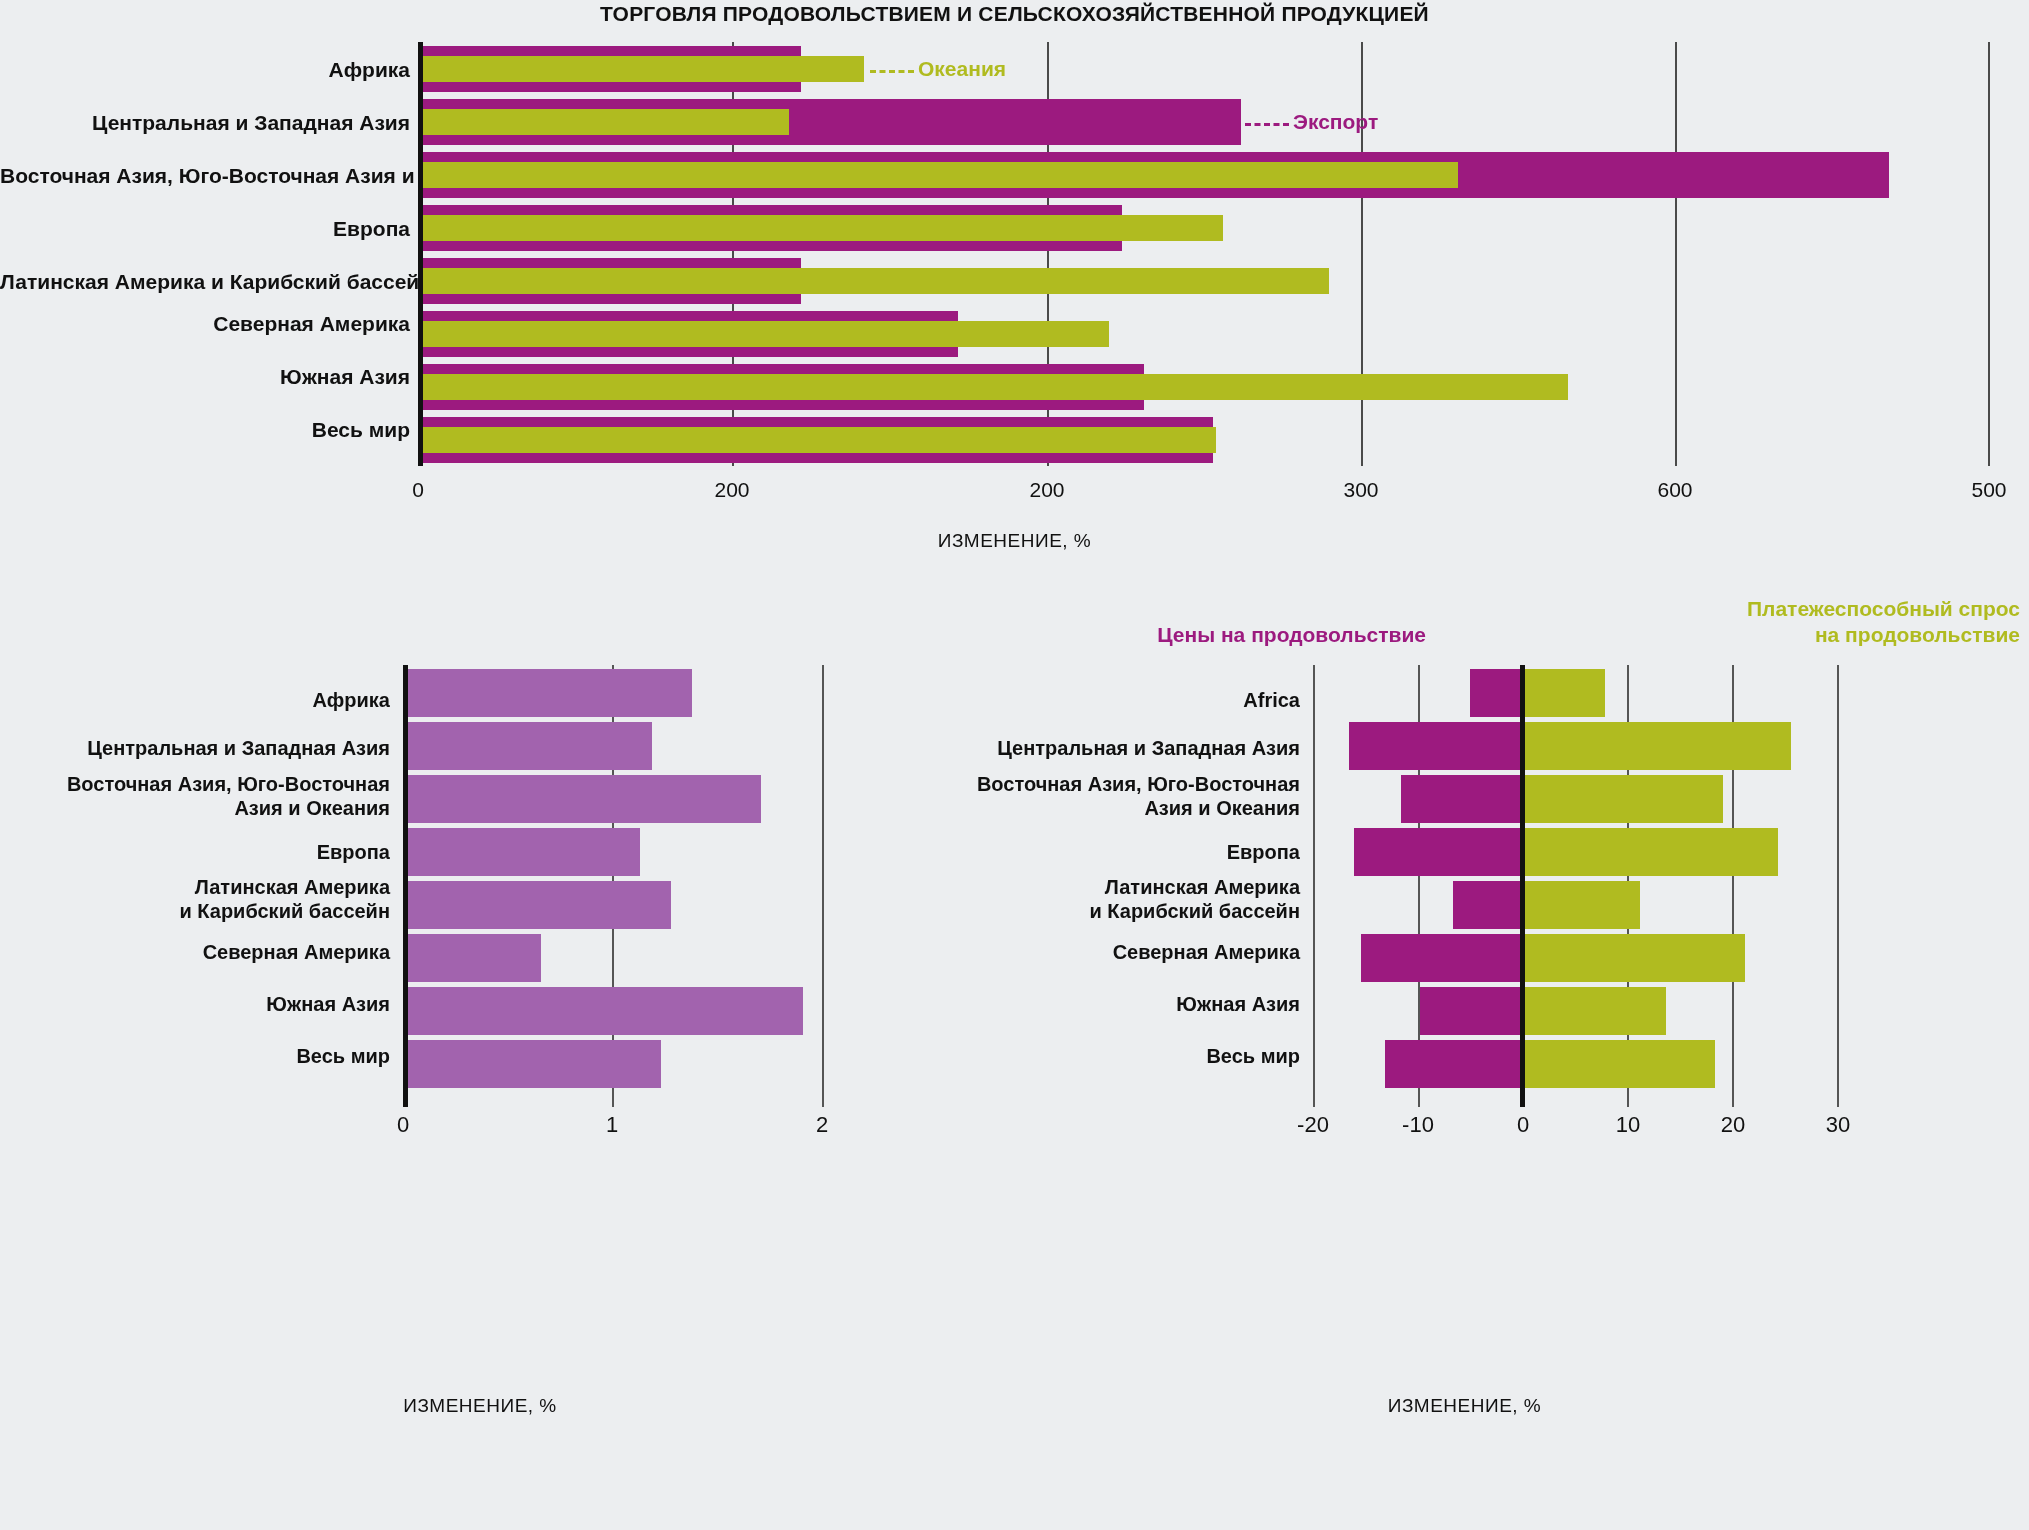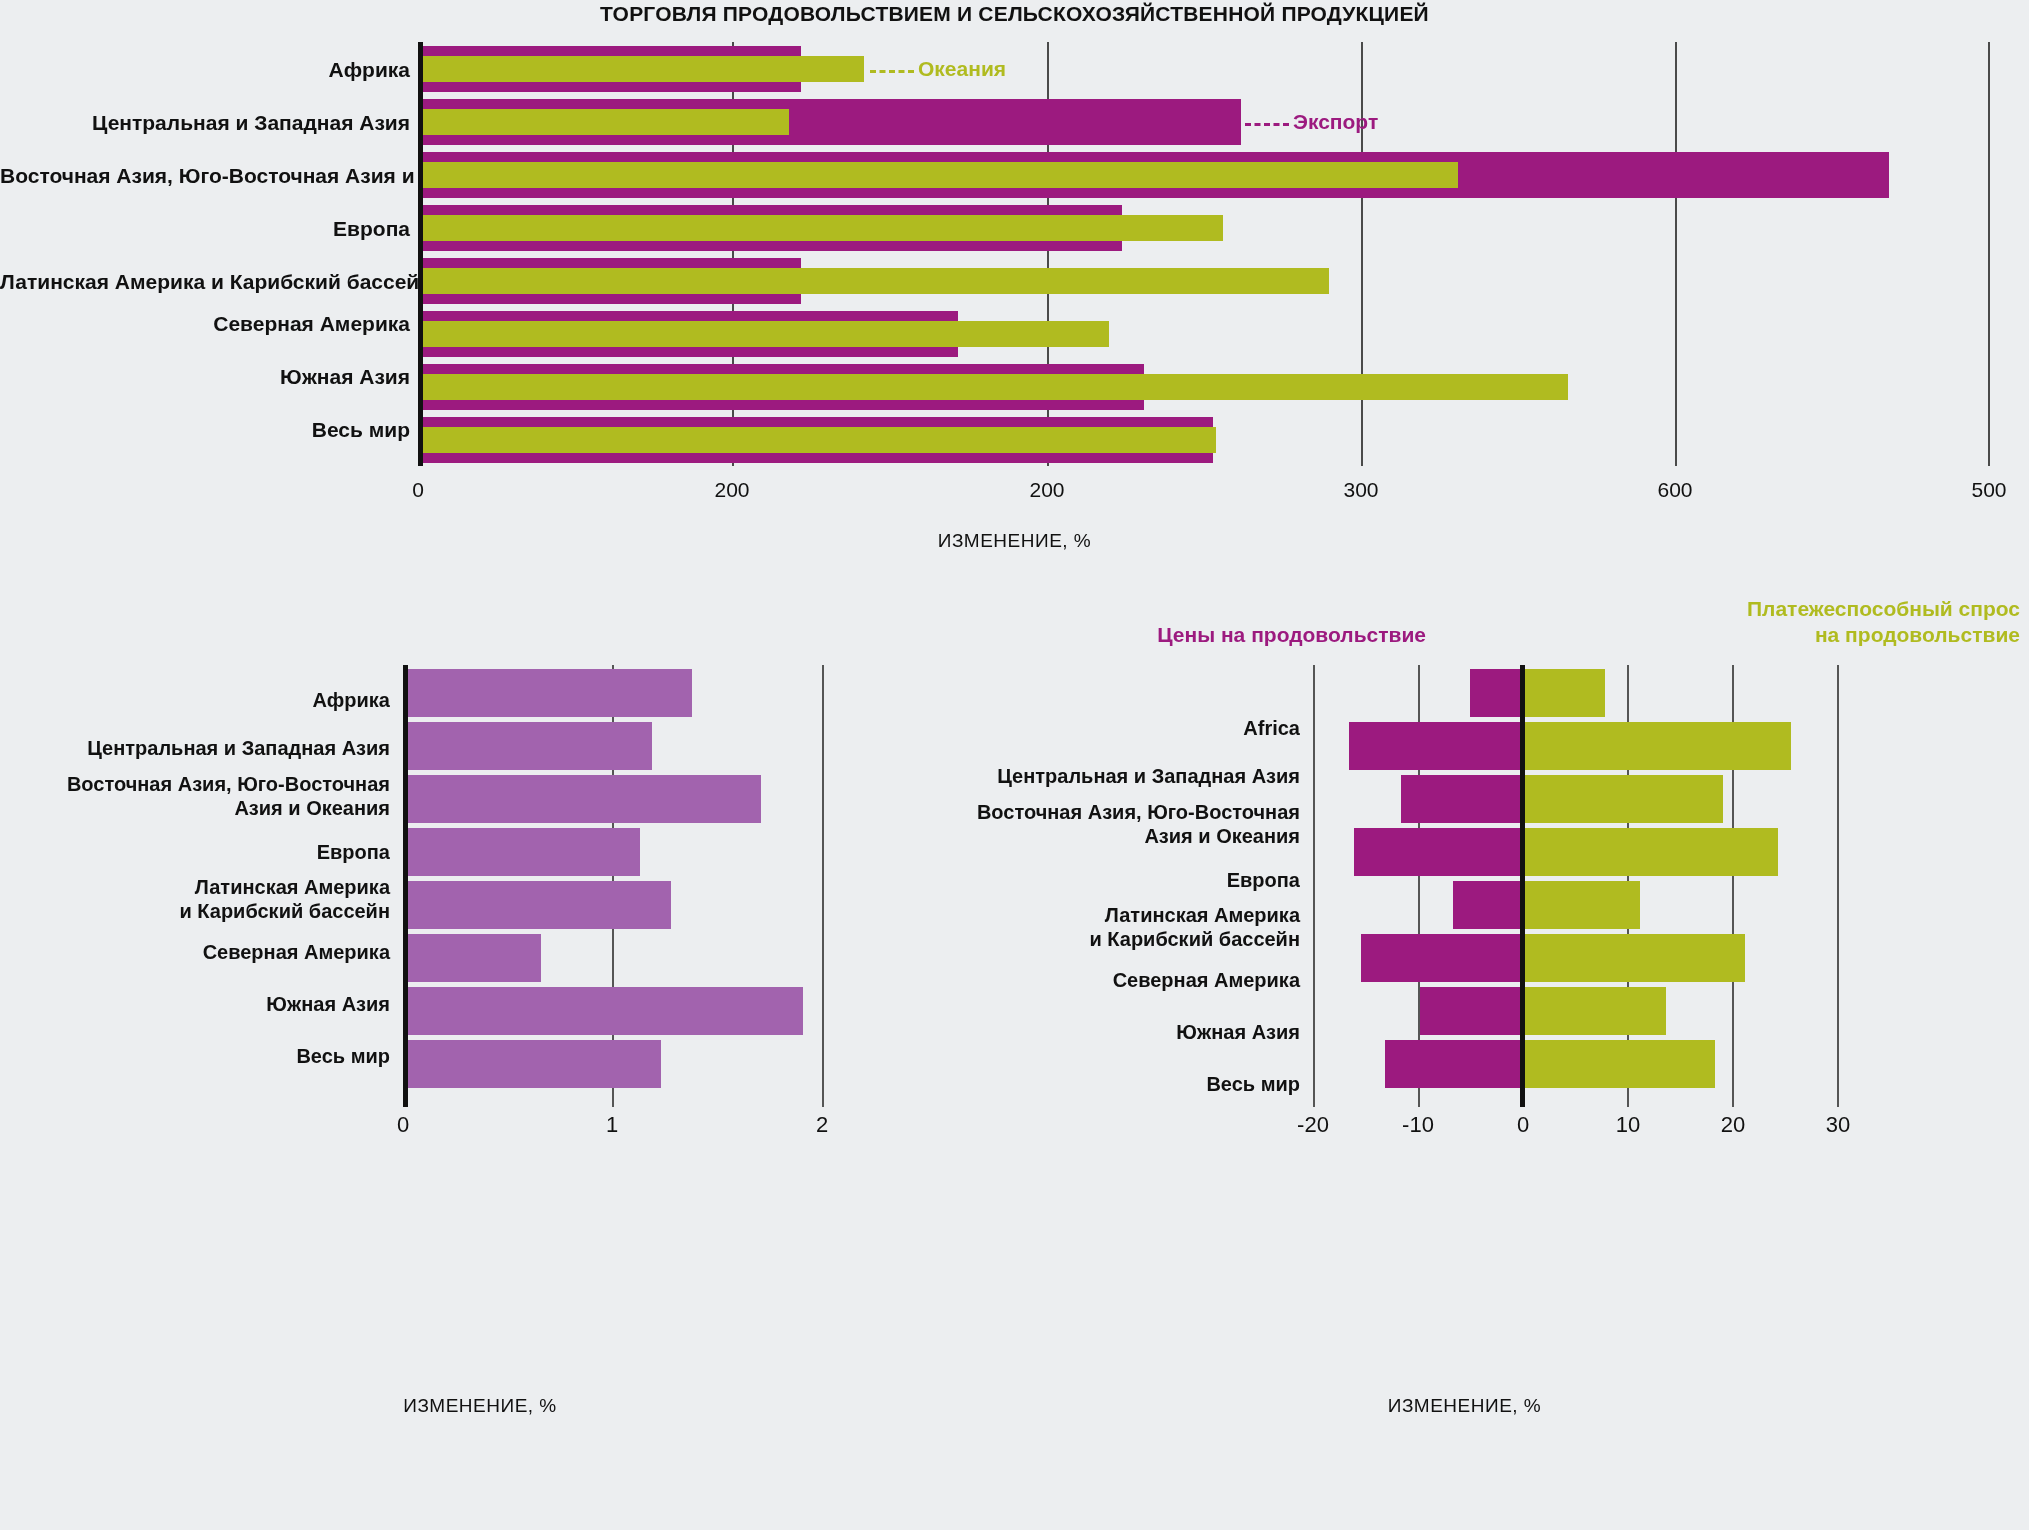--- a/index.html
+++ b/index.html
@@ -46,21 +46,21 @@
   .gtick{position:absolute;font-size:22px;text-align:center;width:60px;}
   #gdp-axislabel{position:absolute;left:230px;top:795px;width:500px;text-align:center;font-size:19px;letter-spacing:.5px;}
 
   
   #fs-chart{position:absolute;left:900px;top:600px;width:1129px;height:930px;}
   #fs-plot{position:absolute;left:413px;top:65px;width:630px;height:430px;}
   .fbar-neg{position:absolute;background:#9c1a7f;}
   .fbar-pos{position:absolute;background:#b0bb20;}
   .faxis{position:absolute;top:0;bottom:-12px;width:5px;background:#111;z-index:6;}
   .fgrid{position:absolute;top:0;width:2px;background:#555;}
-  .f-cat{position:absolute;width:400px;text-align:right;font-weight:bold;font-size:20px;line-height:24px;margin-top:28px;}
+  .f-cat{position:absolute;width:400px;text-align:right;font-weight:bold;font-size:20px;line-height:24px;}
   .ftick{position:absolute;font-size:22px;text-align:center;width:70px;}
   #fs-axislabel{position:absolute;left:0;top:795px;width:1129px;text-align:center;font-size:19px;letter-spacing:.5px;}
   .fs-head{position:absolute;font-weight:bold;font-size:21px;line-height:26px;}
 </style>
 </head>
 <body>
 
 <div id="top-chart">
   <div id="top-title" class="chart-title">ТОРГОВЛЯ ПРОДОВОЛЬСТВИЕМ И СЕЛЬСКОХОЗЯЙСТВЕННОЙ ПРОДУКЦИЕЙ</div>
 

